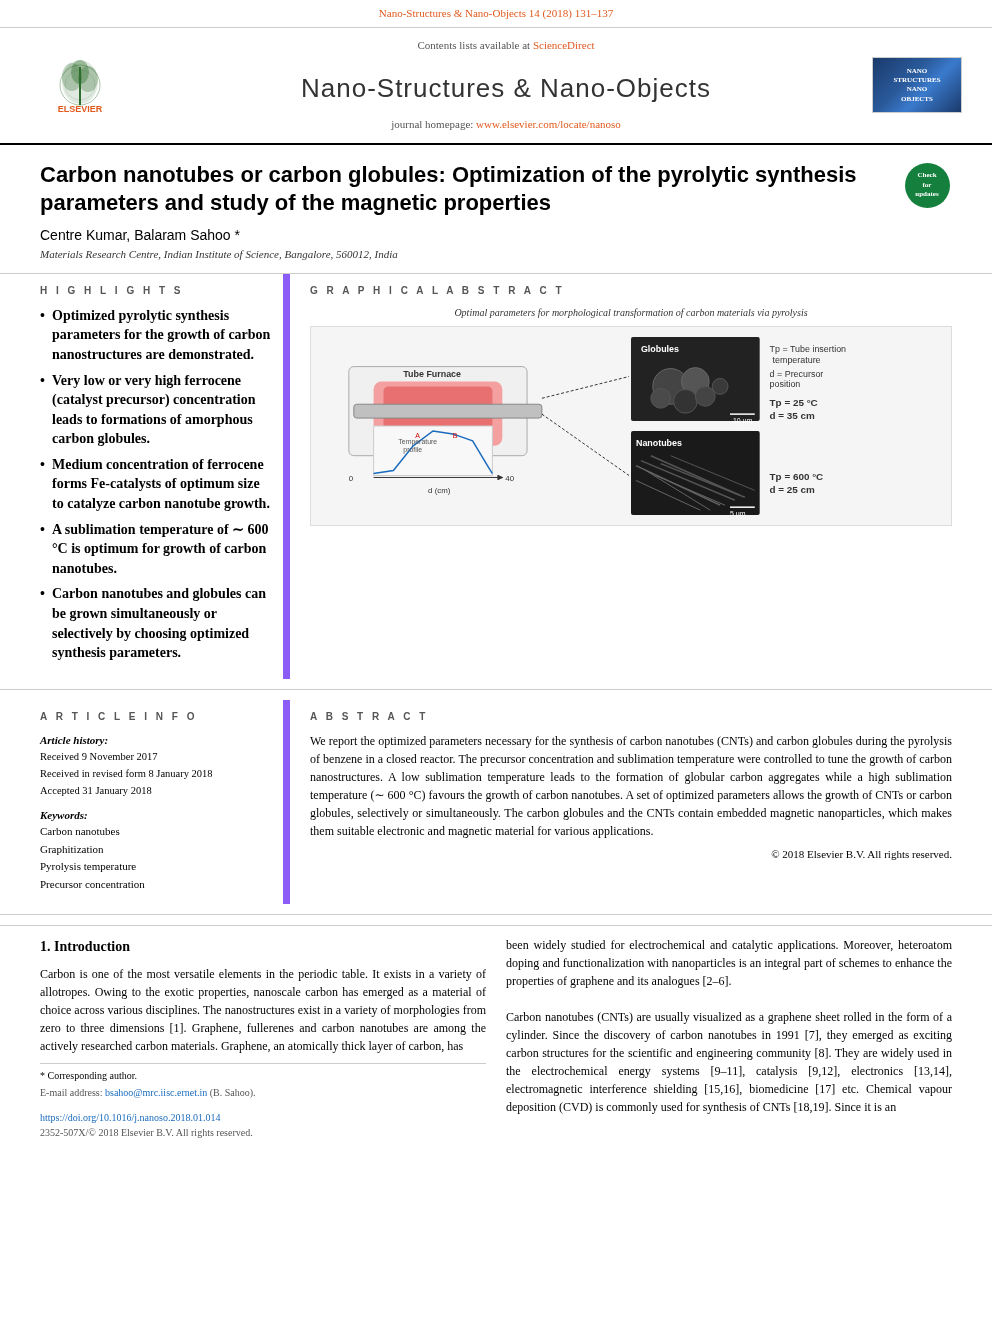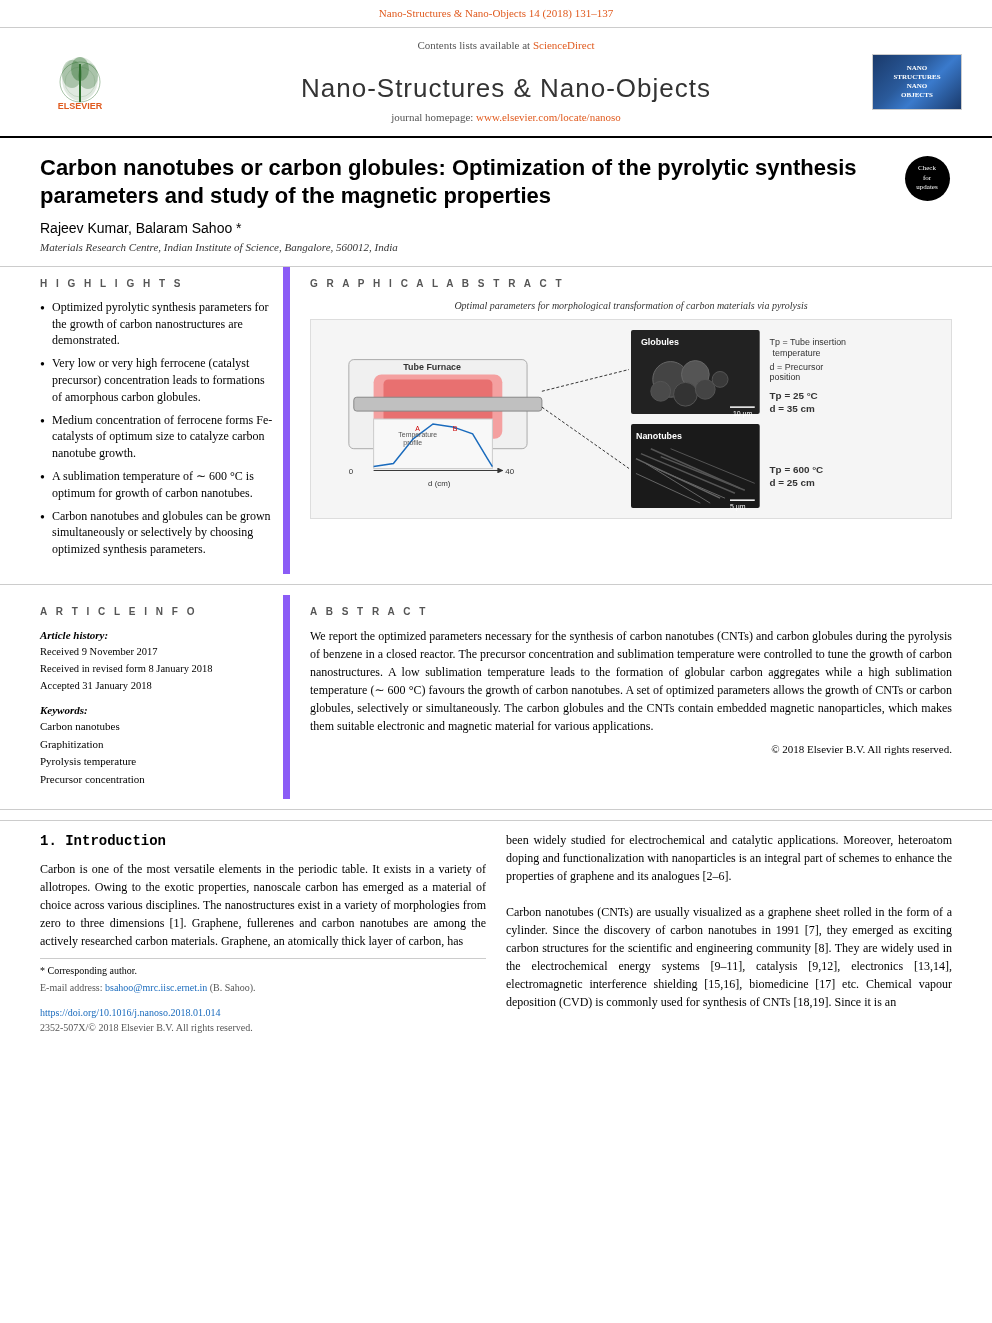--- a/index.html
+++ b/index.html
@@ -50,21 +50,21 @@
       font-size: 11px;
       color: #555;
       margin-bottom: 16px;
     }
     .sciencedirect-link {
       color: #e05a1e;
     }
     .homepage-line {
       font-size: 11px;
       color: #555;
-      margin-top: 4px;
+      margin-top: 11px;
     }
     .homepage-link {
       color: #e05a1e;
     }
     .header-right {
       width: 100px;
     }
     .journal-cover {
       width: 90px;
       height: 56px;
@@ -103,28 +103,28 @@
       height: 50px;
       flex-shrink: 0;
       display: flex;
       align-items: center;
       justify-content: center;
     }
     .check-badge {
       width: 45px;
       height: 45px;
       border-radius: 50%;
-      background: #000000;
+      background: #15803d;
       display: flex;
       align-items: center;
       justify-content: center;
       color: #fff;
       font-size: 7px;
       text-align: center;
-      font-weight: normal;
+      font-weight: bold;
     }
     .authors {
       font-size: 14px;
       margin-top: 8px;
       font-family: Arial, sans-serif;
     }
     .affiliation {
       font-size: 11px;
       font-style: italic;
       margin-top: 2px;
@@ -151,25 +151,26 @@
       letter-spacing: 3px;
       color: #555;
       margin-bottom: 8px;
       text-transform: uppercase;
     }
     .highlights-list {
       list-style: none;
       padding: 0;
     }
     .highlights-list li {
-      font-size: 12px;
+      font-size: 14px;
       margin-bottom: 6px;
       padding-left: 12px;
       position: relative;
       line-height: 1.4;
+      font-weight: bold;
     }
     .highlights-list li::before {
       content: "•";
       position: absolute;
       left: 0;
       font-size: 14px;
     }
     .graphical-abstract {
       font-size: 11px;
     }
@@ -241,21 +242,21 @@
     }
     .body-col {
       flex: 1;
       font-size: 12px;
       line-height: 1.5;
       text-align: justify;
     }
     .intro-heading {
       font-size: 14px;
       font-weight: bold;
-      font-family: Liberation Mono, monospace;
+      font-family: Liberation Serif, serif;
       margin-bottom: 8px;
     }
     .footnote-section {
       border-top: 1px solid #ccc;
       margin-top: 8px;
       padding-top: 4px;
       font-size: 10px;
     }
     .doi-section {
       margin-top: 10px;
@@ -324,21 +325,21 @@
   </div>
 </div>
 
 <div class="article-header">
   <div class="article-title-row">
     <div class="article-title">Carbon nanotubes or carbon globules: Optimization of the pyrolytic synthesis parameters and study of the magnetic properties</div>
     <div class="check-for-updates">
       <div class="check-badge">Check<br>for<br>updates</div>
     </div>
   </div>
-  <div class="authors">Rajeev Kumar, Balaram Sahoo *</div>
+  <div class="authors">Centre Kumar, Balaram Sahoo *</div>
   <div class="affiliation">Materials Research Centre, Indian Institute of Science, Bangalore, 560012, India</div>
 </div>
 
 <div class="main-content">
   <div class="left-column">
     <div class="section-label">H I G H L I G H T S</div>
     <ul class="highlights-list">
       <li>Optimized pyrolytic synthesis parameters for the growth of carbon nanostructures are demonstrated.</li>
       <li>Very low or very high ferrocene (catalyst precursor) concentration leads to formations of amorphous carbon globules.</li>
       <li>Medium concentration of ferrocene forms Fe-catalysts of optimum size to catalyze carbon nanotube growth.</li>

